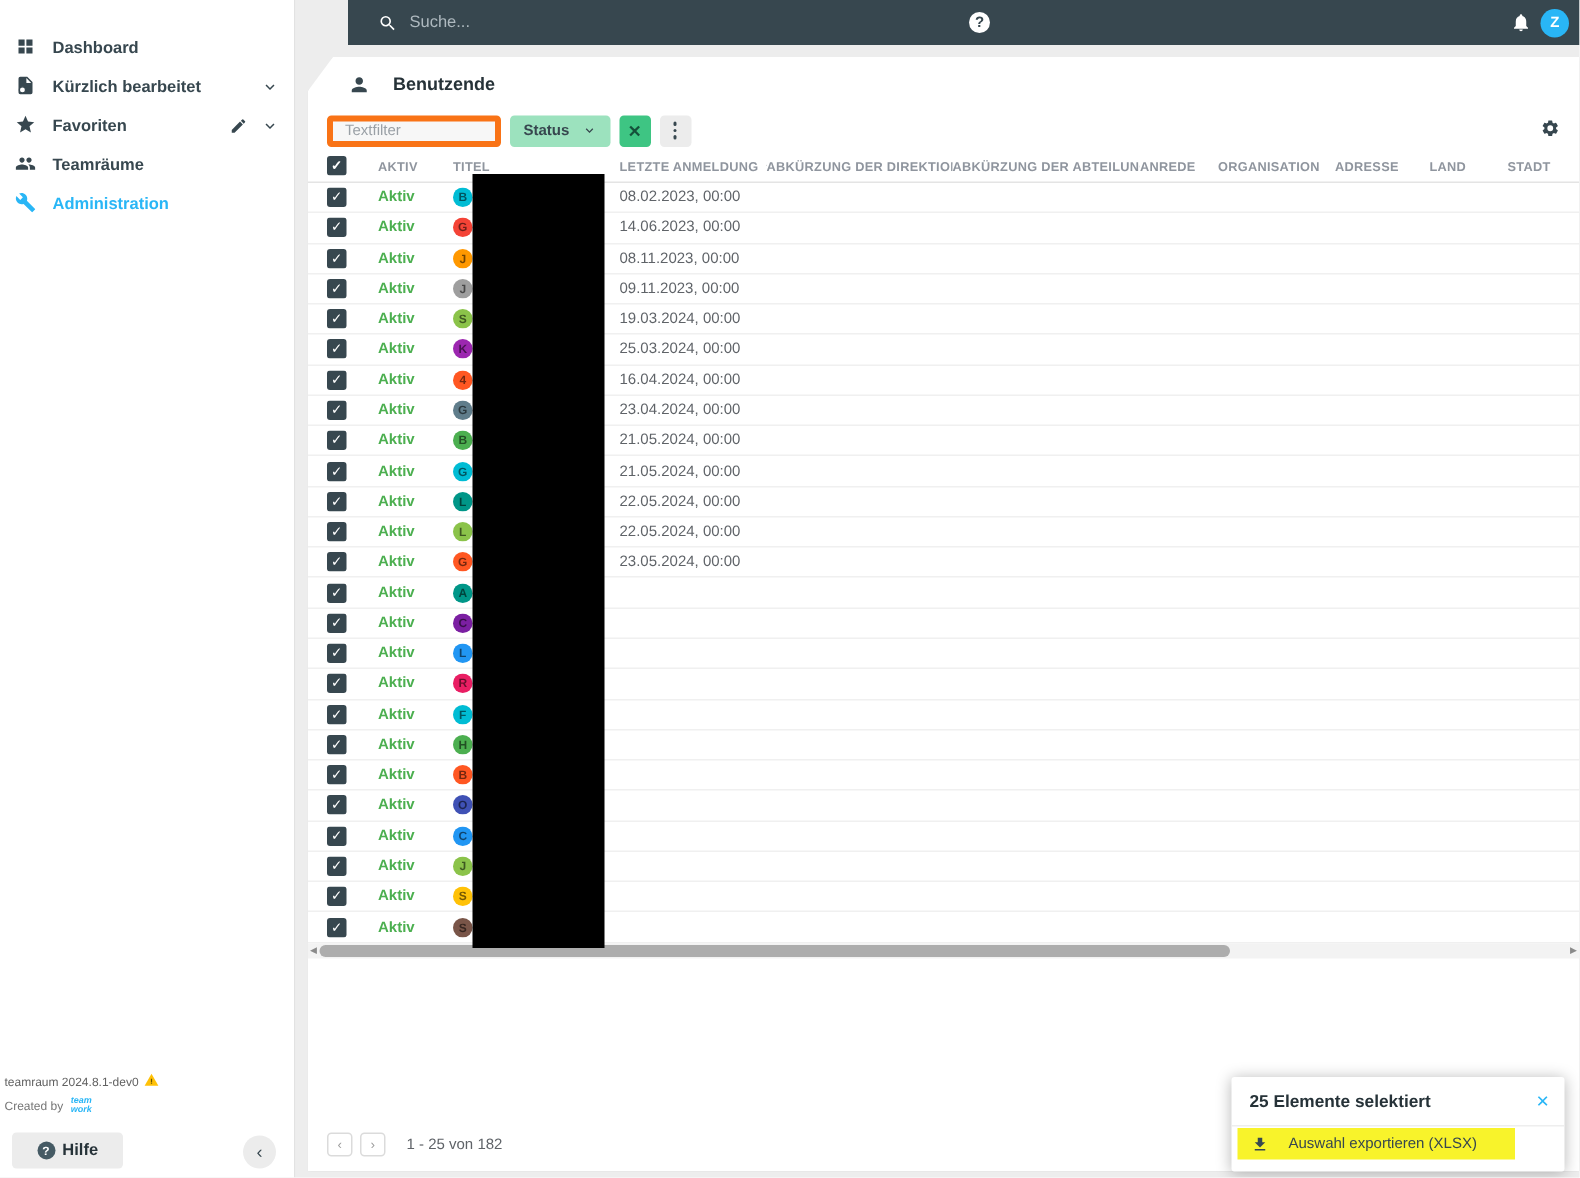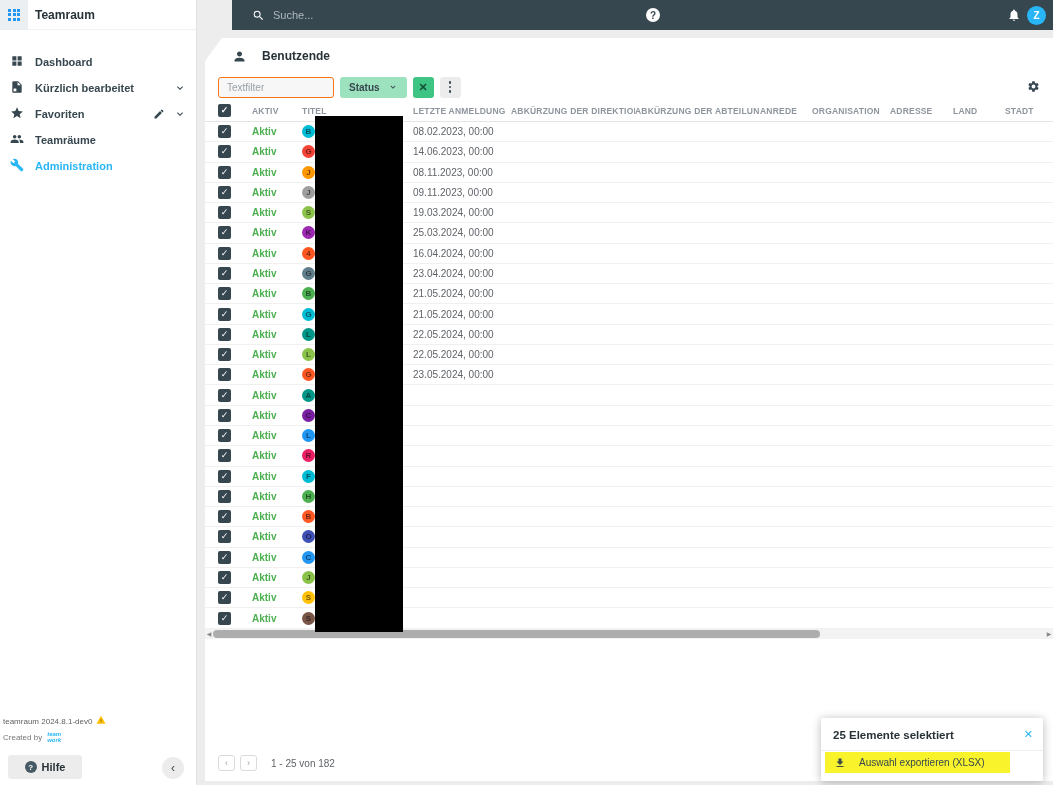--- a/index.html
+++ b/index.html
@@ -40,21 +40,21 @@
   .bell-btn svg { width:14px; height:14px; fill:#fff; }
   .avatar-z { position:absolute; right:7px; top:6px; width:19px; height:19px; border-radius:50%; background:#29B6F6; color:#fff; font-size:10px; font-weight:bold; display:flex; align-items:center; justify-content:center; cursor:pointer; }
 
   
   .card { position:absolute; left:205px; top:38px; right:0; bottom:4px; background:#fff; box-shadow:0 1px 3px rgba(0,0,0,.18); clip-path:polygon(17px 0, 100% 0, 100% 100%, 0 100%, 0 23px); display:flex; flex-direction:column; z-index:2; }
   .card-header { height:36px; display:flex; align-items:center; padding-left:27px; gap:15px; }
   .card-header svg { width:15px; height:15px; fill:#37474F; }
   .card-title { font-size:12px; font-weight:bold; color:#263238; }
 
   .filter-row { height:26px; display:flex; align-items:center; padding-left:13px; gap:6px; position:relative; }
-  .textfilter { width:116px; height:21px; background:#F7F7F7; border:1px solid #f97316; border-radius:3px; font-size:10px; color:#555; padding-left:8px; outline:none; font-family:"Liberation Sans",sans-serif; }
+  .textfilter { width:116px; height:21px; background:#F7F7F7; border:4px solid #f97316; border-radius:3px; font-size:10px; color:#555; padding-left:8px; outline:none; font-family:"Liberation Sans",sans-serif; }
   .textfilter::placeholder { color:#9AA0A6; }
   .status-chip { height:21px; background:#9CE2BE; border-radius:3px; display:flex; align-items:center; padding:0 9px; gap:8px; font-size:10px; font-weight:bold; color:#37474F; cursor:pointer; }
   .status-chip svg { width:10px; height:10px; fill:#37474F; }
   .clear-btn { width:21px; height:21px; background:#3EC583; border-radius:3px; display:flex; align-items:center; justify-content:center; color:#14503A; font-size:11px; font-weight:bold; cursor:pointer; }
   .kebab-btn { width:21px; height:21px; background:#ECECEC; border-radius:3px; display:flex; flex-direction:column; align-items:center; justify-content:center; gap:2px; cursor:pointer; }
   .kebab-btn i { width:2.5px; height:2.5px; border-radius:50%; background:#37474F; }
   .gear-btn { position:absolute; right:13px; top:5px; cursor:pointer; }
   .gear-btn svg { width:13px; height:13px; fill:#37474F; }
 
   
@@ -102,36 +102,20 @@
   .export-row { margin:1px 33px 8px 4px; background:#F8F32B; height:21px; display:flex; align-items:center; padding-left:9px; gap:13px; cursor:pointer; }
   .export-row svg { width:12px; height:12px; fill:#37474F; }
   .export-label { font-size:10px; color:#37474F; }
 </style>
 </head>
 <body>
 
 <div id="app">
 
   <div class="sidebar">
-    <div class="side-header">
-      <div class="grid-btn">
-        <span class="grid-icon">
-            <i></i>
-            <i></i>
-            <i></i>
-            <i></i>
-            <i></i>
-            <i></i>
-            <i></i>
-            <i></i>
-            <i></i>
-          </span>
-      </div>
-      <span class="app-title">Teamraum</span>
-    </div>
 
     <div class="nav">
       <div class="nav-item">
         <span><svg viewBox="0 0 24 24">
               <path d="M4 4h7v7H4zM13 4h7v7h-7zM4 13h7v7H4zM13 13h7v7h-7z"></path>
             </svg></span>
         <span>Dashboard</span>
       </div>
       <div class="nav-item">
         <span><svg viewBox="0 0 24 24">

